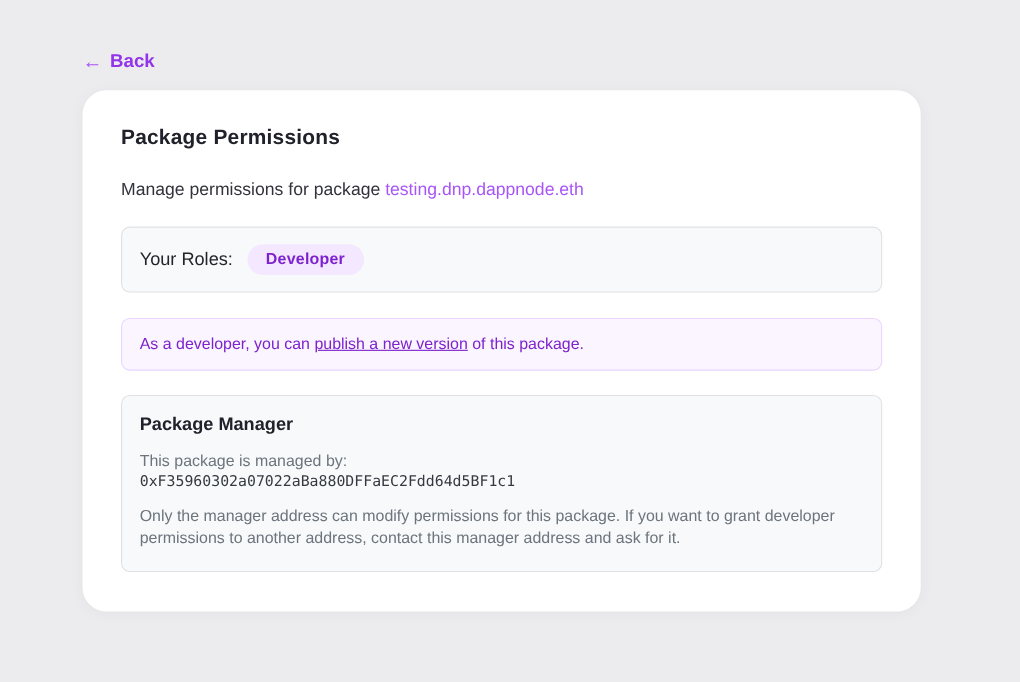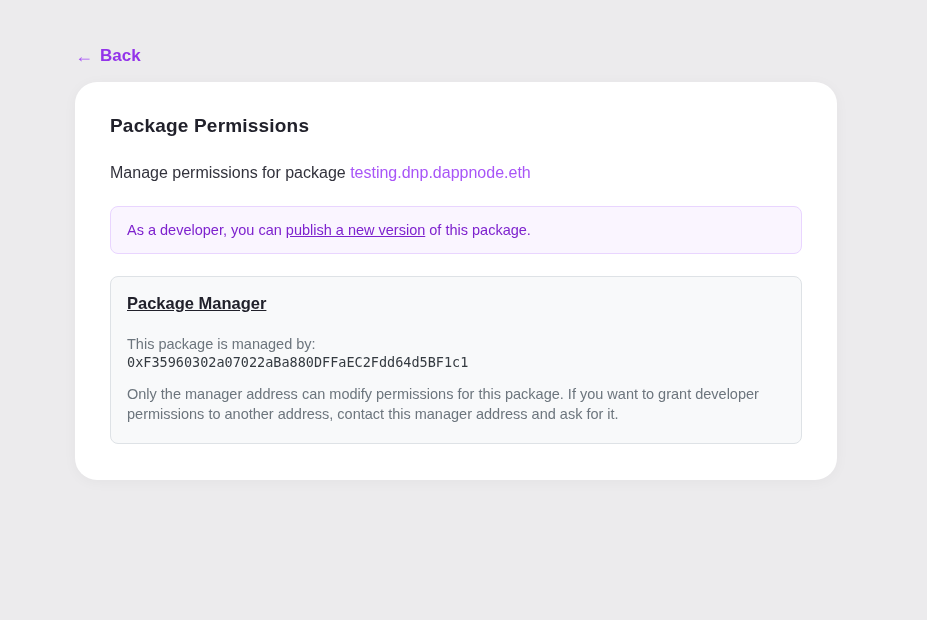--- a/index.html
+++ b/index.html
@@ -109,22 +109,21 @@
     cursor: pointer;
   }
 
   .manager-box {
     padding: 17px 16px 19px 16px;
   }
   .manager-title {
     font-size: 16.5px;
     font-weight: 700;
     color: #21212b;
-    margin-bottom: 21px;
-    text-decoration: underline;
+    margin-bottom: 14px;
   }
   .muted {
     font-size: 14.5px;
     color: #6c757d;
     line-height: 1.38;
   }
   .managed-by {
     margin-bottom: 0;
   }
   .address {
@@ -148,20 +147,24 @@
   </a>
 
   <div class="card">
 
     <h1 class="card-title">Package Permissions</h1>
 
     <p class="subtitle">
       <span>Manage permissions for package </span><a class="pkg-link">testing.dnp.dappnode.eth</a>
     </p>
 
+    <div class="panel roles-box">
+      <span class="roles-label">Your Roles:</span>
+      <span class="role-badge">Developer</span>
+    </div>
 
     <div class="alert-box">
       <span>As a developer, you can </span><a>publish a new version</a><span> of this package.</span>
     </div>
 
     <div class="panel manager-box">
       <h2 class="manager-title">Package Manager</h2>
       <p class="muted managed-by">This package is managed by:</p>
       <p class="address">0xF35960302a07022aBa880DFFaEC2Fdd64d5BF1c1</p>
       <p class="muted note">Only the manager address can modify permissions for this package. If you want to grant developer permissions to another address, contact this manager address and ask for it.</p>

